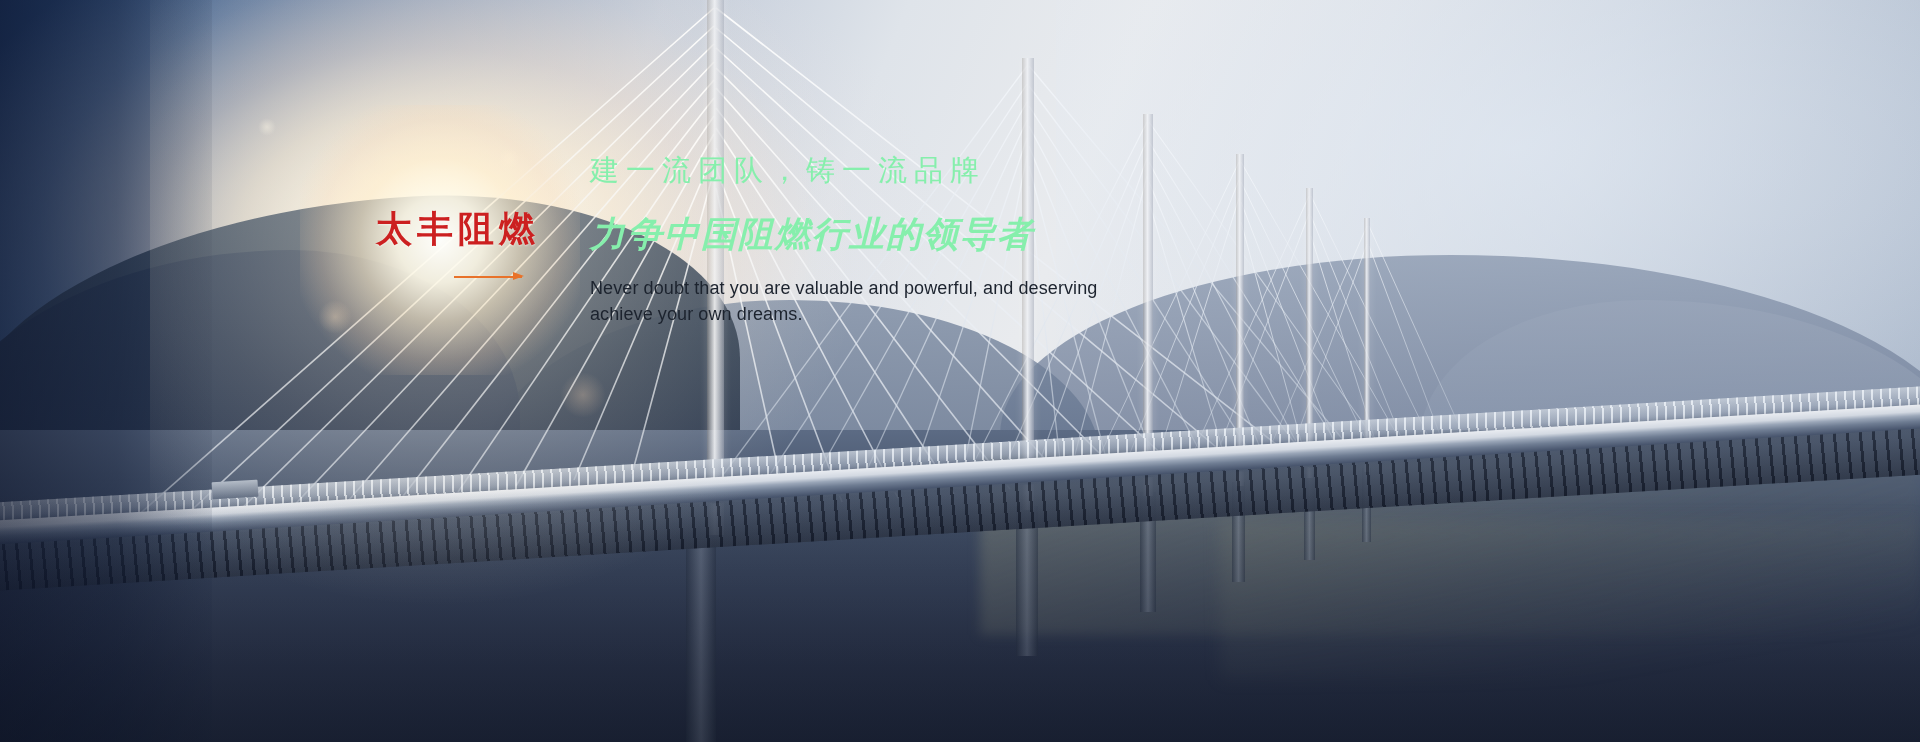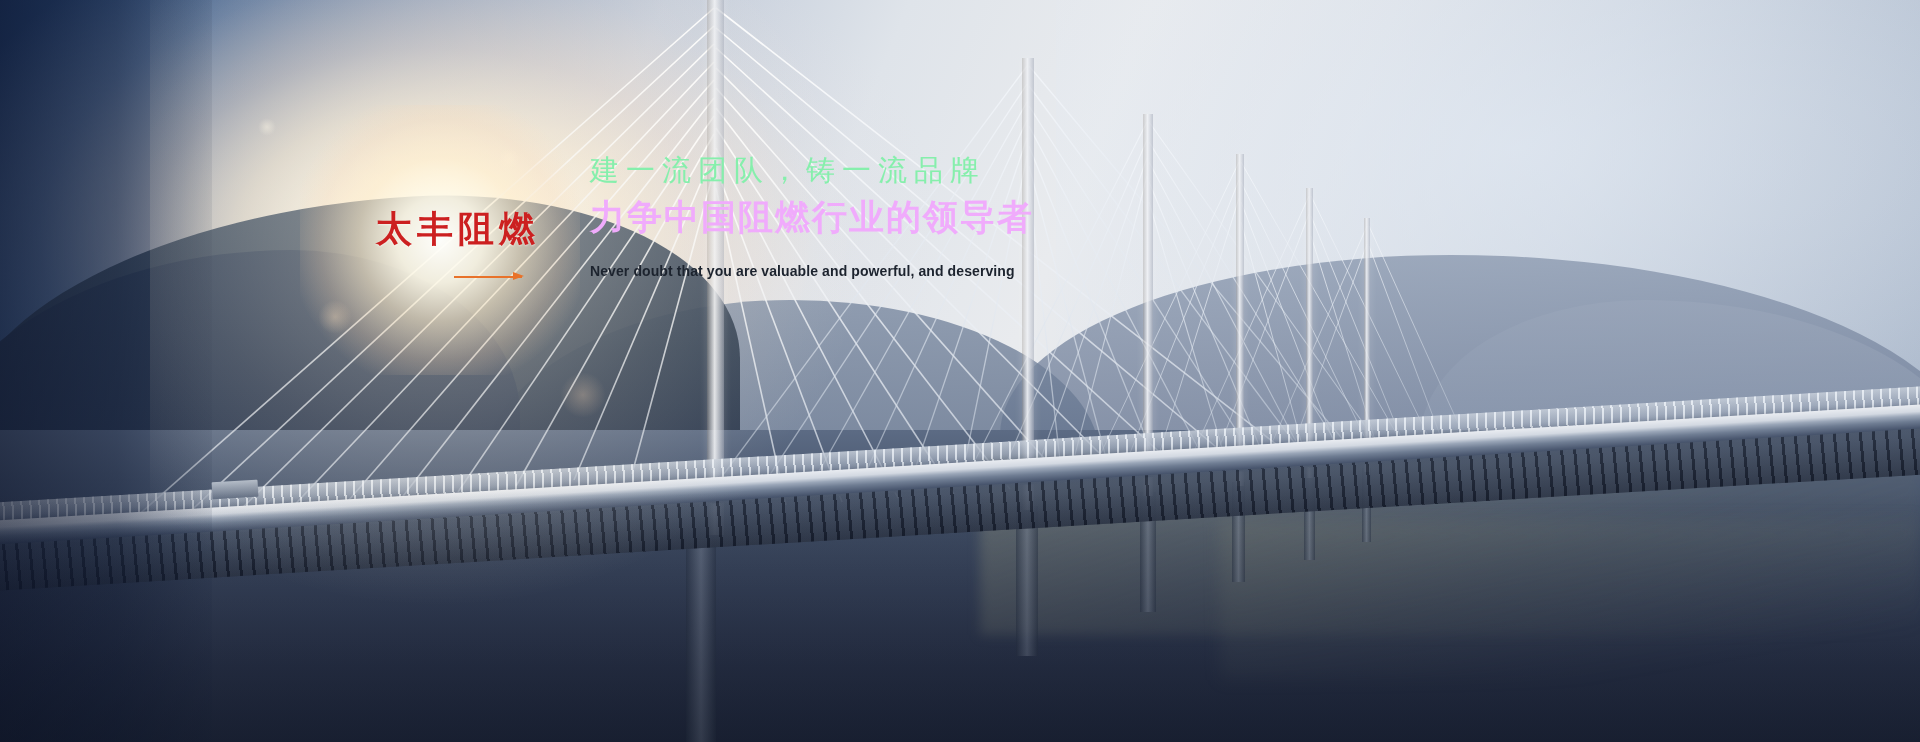--- a/index.html
+++ b/index.html
@@ -213,34 +213,35 @@
   .sub-title{
     font-family:"DejaVu Sans","Liberation Sans",sans-serif;
     font-size:29px;
     font-weight:400;
     letter-spacing:7px;
     color:#86efac;
     line-height:1.25;
     white-space:nowrap;
   }
   .main-title{
-    margin-top:8px;
+    margin-top:25px;
     font-family:"DejaVu Sans","Liberation Sans",sans-serif;
     font-size:35px;
     font-weight:bold;
     letter-spacing:2px;
-    color:#f0abfc;
+    color:#86efac;
     line-height:1.2;
     white-space:nowrap;
+    font-style:italic;
   }
   .body-copy{
     margin-top:20px;
     font-family:"Liberation Sans","DejaVu Sans",sans-serif;
-    font-size:14px;
-    font-weight:700;
+    font-size:18px;
+    font-weight:400;
     color:#1c232e;
     line-height:26px;
     letter-spacing:.1px;
     max-width:470px;
   }
   .body-copy .ln{ display:block; white-space:nowrap; }
   .body-copy .ln2{ padding-left:5px; }
 </style>
 </head>
 <body>
@@ -388,17 +389,18 @@
     <div class="logo-block">
       <div class="logo-text">太丰阻燃</div>
       <div class="logo-arrow"></div>
     </div>
 
     <div class="copy-block">
       <div class="sub-title">建一流团队，铸一流品牌</div>
       <div class="main-title">力争中国阻燃行业的领导者</div>
       <div class="body-copy">
         <span class="ln ln1">Never doubt that you are valuable and powerful, and deserving</span>
+        <span class="ln ln3">achieve your own dreams.</span>
       </div>
     </div>
 
   </div>
 </div>
 
 </body></html>

